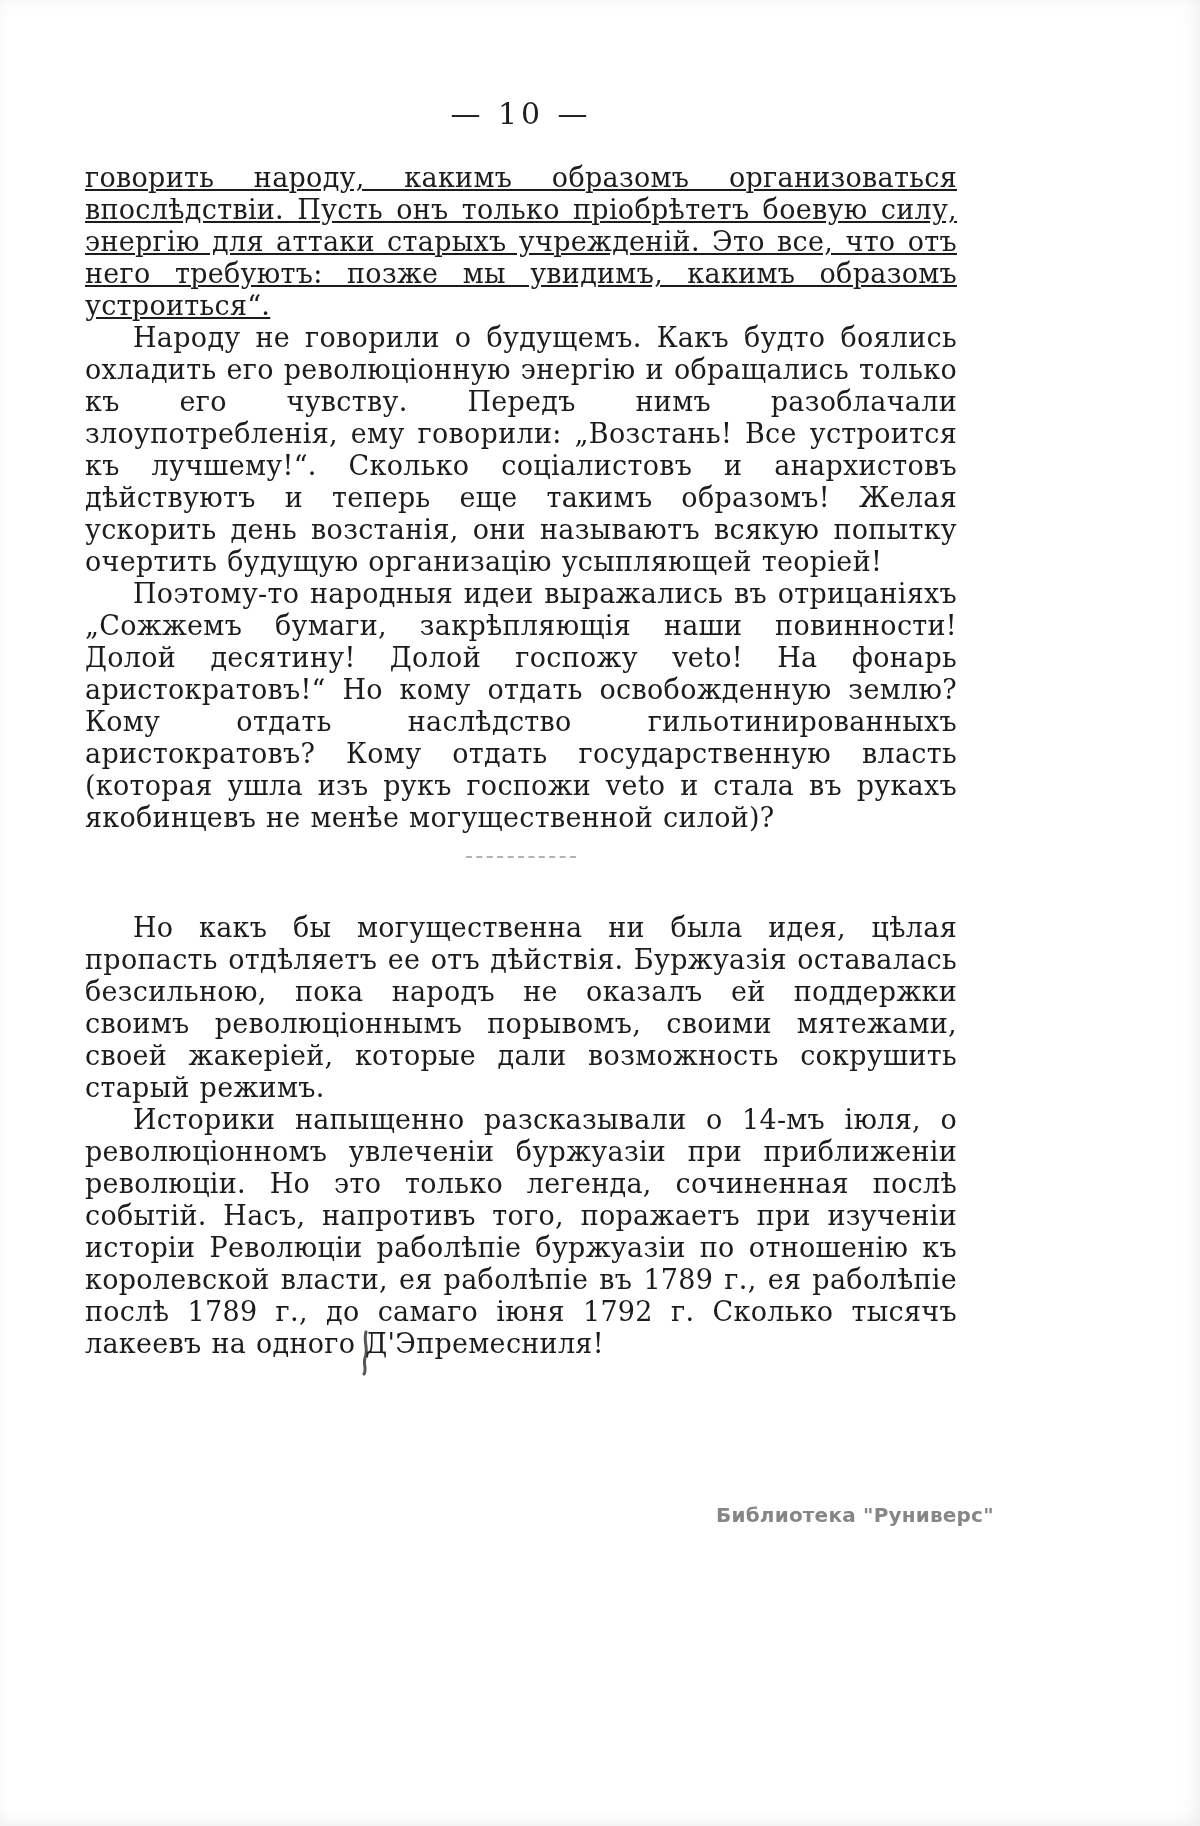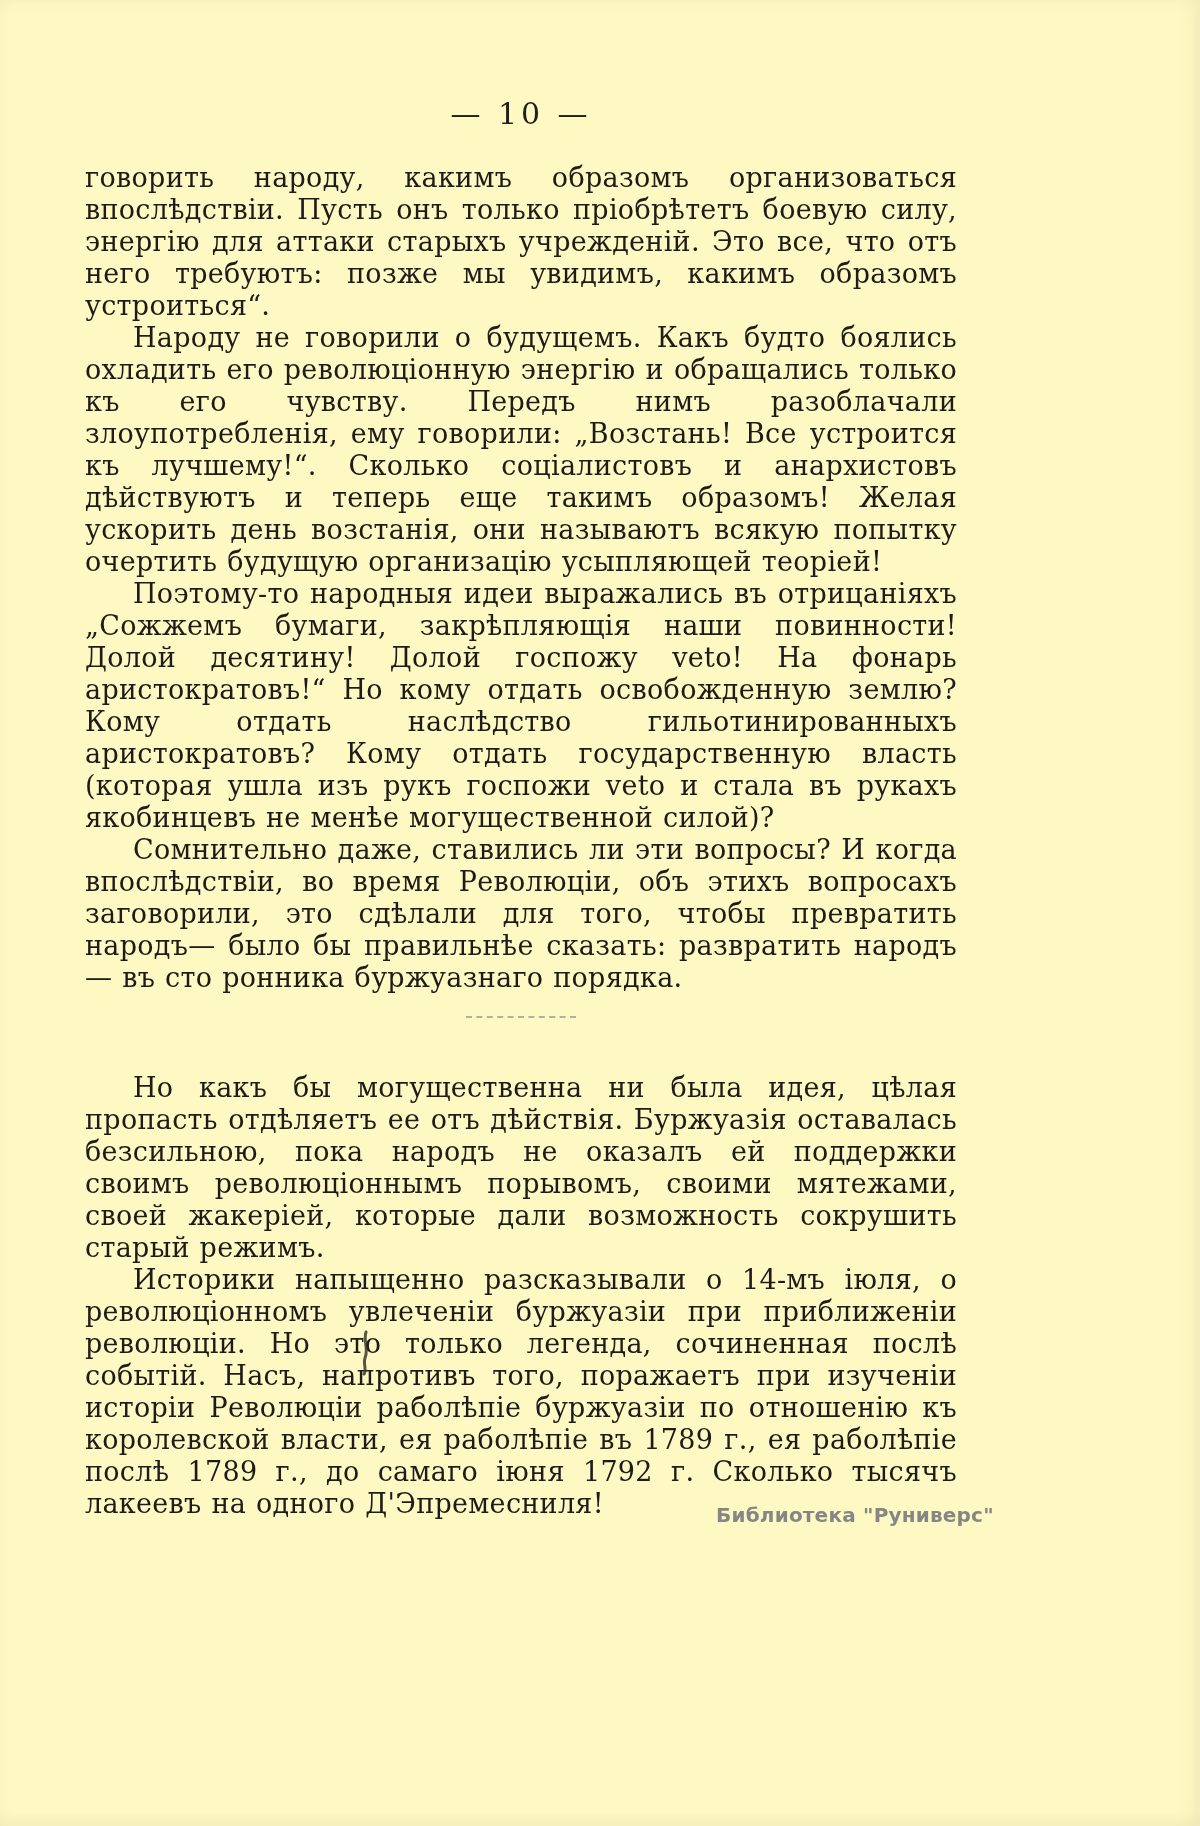--- a/index.html
+++ b/index.html
@@ -5,21 +5,21 @@
   html, body {
     margin: 0;
     padding: 0;
     background: #e8e8e6;
   }
   .page {
     position: relative;
     width: 1200px;
     height: 1826px;
     margin: 0 auto;
-    background: #fef9c3;
+    background: #ffffff;
     color: #1e1c1a;
     font-family: "DejaVu Serif", "Liberation Serif", serif;
     overflow: hidden;
     box-shadow: inset -8px 0 18px rgba(0,0,0,0.045), inset 0 -6px 14px rgba(0,0,0,0.03);
   }
   .page-number {
     position: absolute;
     top: 96px;
     left: 85px;
     width: 872px;
@@ -38,20 +38,21 @@
     text-align: justify;
     letter-spacing: 0.3px;
     word-spacing: 1px;
   }
   .para {
     margin: 0;
     text-indent: 48px;
   }
   .para.no-indent {
     text-indent: 0;
+    text-decoration: underline;
   }
   .divider {
     width: 110px;
     height: 0;
     border-top: 2px dashed #8d8a84;
     opacity: 0.65;
     margin: 22px auto 54px auto;
   }
   .para.faded {
     color: #3a3733;
@@ -85,21 +86,20 @@
   <div class="page-number">— 10 —</div>
 
   <div class="text-block">
 
     <p class="para no-indent">говорить народу, какимъ образомъ организоваться впослѣдствіи. Пусть онъ только пріобрѣтетъ боевую силу, энергію для аттаки старыхъ учрежденій. Это все, что отъ него требуютъ: позже мы увидимъ, какимъ образомъ устроиться“.</p>
 
     <p class="para">Народу не говорили о будущемъ. Какъ будто боялись охладить его революціонную энергію и обращались только къ его чувству. Передъ нимъ разоблачали злоупотребленія, ему говорили: „Возстань! Все устроится къ лучшему!“. Сколько соціалистовъ и анархистовъ дѣйствуютъ и теперь еще такимъ образомъ! Желая ускорить день возстанія, они называютъ всякую попытку очертить будущую организацію усыпляющей теоріей!</p>
 
     <p class="para">Поэтому-то народныя идеи выражались въ отрицаніяхъ „Сожжемъ бумаги, закрѣпляющія наши повинности! Долой десятину! Долой госпожу veto! На фонарь аристократовъ!“ Но кому отдать освобожденную землю? Кому отдать наслѣдство гильотинированныхъ аристократовъ? Кому отдать государственную власть (которая ушла изъ рукъ госпожи veto и стала въ рукахъ якобинцевъ не менѣе могущественной силой)?</p>
 
-    <p class="para">Сомнительно даже, ставились ли эти вопросы? И когда впослѣдствіи, во время Революціи, объ этихъ вопросахъ заговорили, это сдѣлали для того, чтобы превратить народъ— было бы правильнѣе сказать: развратить народъ — въ сто ронника буржуазнаго порядка.</p>
 
     <div class="divider"></div>
 
     <p class="para">Но какъ бы могущественна ни была идея, цѣлая пропасть отдѣляетъ ее отъ дѣйствія. Буржуазія оставалась безсильною, пока народъ не оказалъ ей поддержки своимъ революціоннымъ порывомъ, своими мятежами, своей жакеріей, которые дали возможность сокрушить старый режимъ.</p>
 
     <p class="para">Историки напыщенно разсказывали о 14-мъ іюля, о революціонномъ увлеченіи буржуазіи при приближеніи революціи. Но это только легенда, сочиненная послѣ событій. Насъ, напротивъ того, поражаетъ при изученіи исторіи Революціи раболѣпіе буржуазіи по отношенію къ королевской власти, ея раболѣпіе въ 1789 г., ея раболѣпіе послѣ 1789 г., до самаго іюня 1792 г. Сколько тысячъ лакеевъ на одного Д'Эпремесниля!</p>
 
 
   </div>
 

